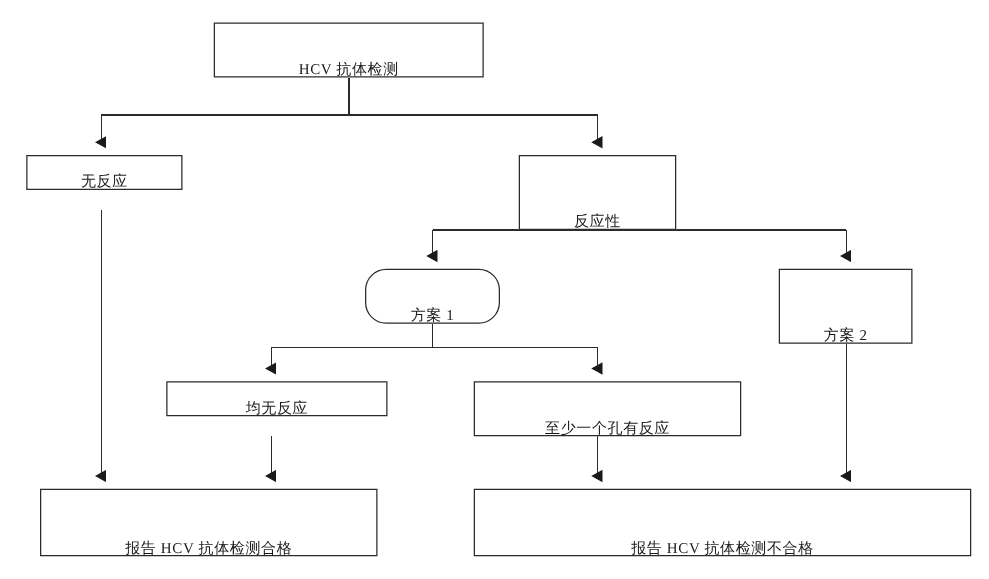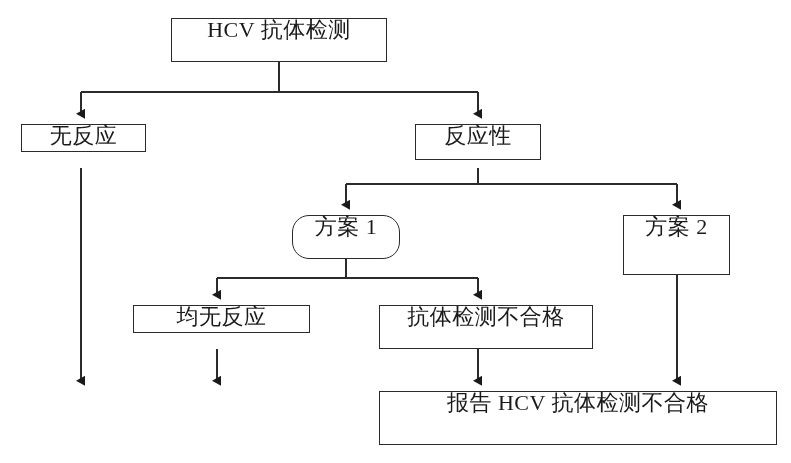--- a/index.html
+++ b/index.html
@@ -23,24 +23,24 @@
     top: 0;
     width: 791px;
     height: 463px;
   }
   .node-box {
     position: absolute;
     box-sizing: border-box;
     border: 1px solid #2b2b2b;
     background: #ffffff;
     display: flex;
-    align-items: flex-start;
+    align-items: flex-end;
     justify-content: center;
     color: #1a1a1a;
-    font-size: 22px;
+    font-size: 12px;
     line-height: 1;
     letter-spacing: 0.5px;
     white-space: nowrap;
     user-select: none;
   }
   .node-label {
     display: block;
   }
 </style>
 </head>
@@ -80,38 +80,41 @@
   </svg>
 
   <div class="node-box" style="left:171px; top:18px; width:216px; height:44px;">
     <span class="node-label">HCV 抗体检测</span>
   </div>
 
   <div class="node-box" style="left:21px; top:124px; width:125px; height:28px;">
     <span class="node-label">无反应</span>
   </div>
 
-  <div class="node-box" style="left:415px; top:124px; width:126px; height:36px;">
+  <div class="node-box" style="left:415px; top:124px; width:126px; height:60px;">
     <span class="node-label">反应性</span>
   </div>
 
   <div class="node-box" style="left:292px; top:215px; width:108px; height:44px;border-radius:17px;">
     <span class="node-label">方案 1</span>
   </div>
 
   <div class="node-box" style="left:623px; top:215px; width:107px; height:60px;">
     <span class="node-label">方案 2</span>
   </div>
 
   <div class="node-box" style="left:133px; top:305px; width:177px; height:28px;">
     <span class="node-label">均无反应</span>
   </div>
 
   <div class="node-box" style="left:379px; top:305px; width:214px; height:44px;">
-    <span class="node-label">抗体检测不合格</span>
+    <span class="node-label">至少一个孔有反应</span>
   </div>
 
+  <div class="node-box" style="left:32px; top:391px; width:270px; height:54px;">
+    <span class="node-label">报告 HCV 抗体检测合格</span>
+  </div>
 
   <div class="node-box" style="left:379px; top:391px; width:398px; height:54px;">
     <span class="node-label">报告 HCV 抗体检测不合格</span>
   </div>
 
 </div>
 
 </body></html>

